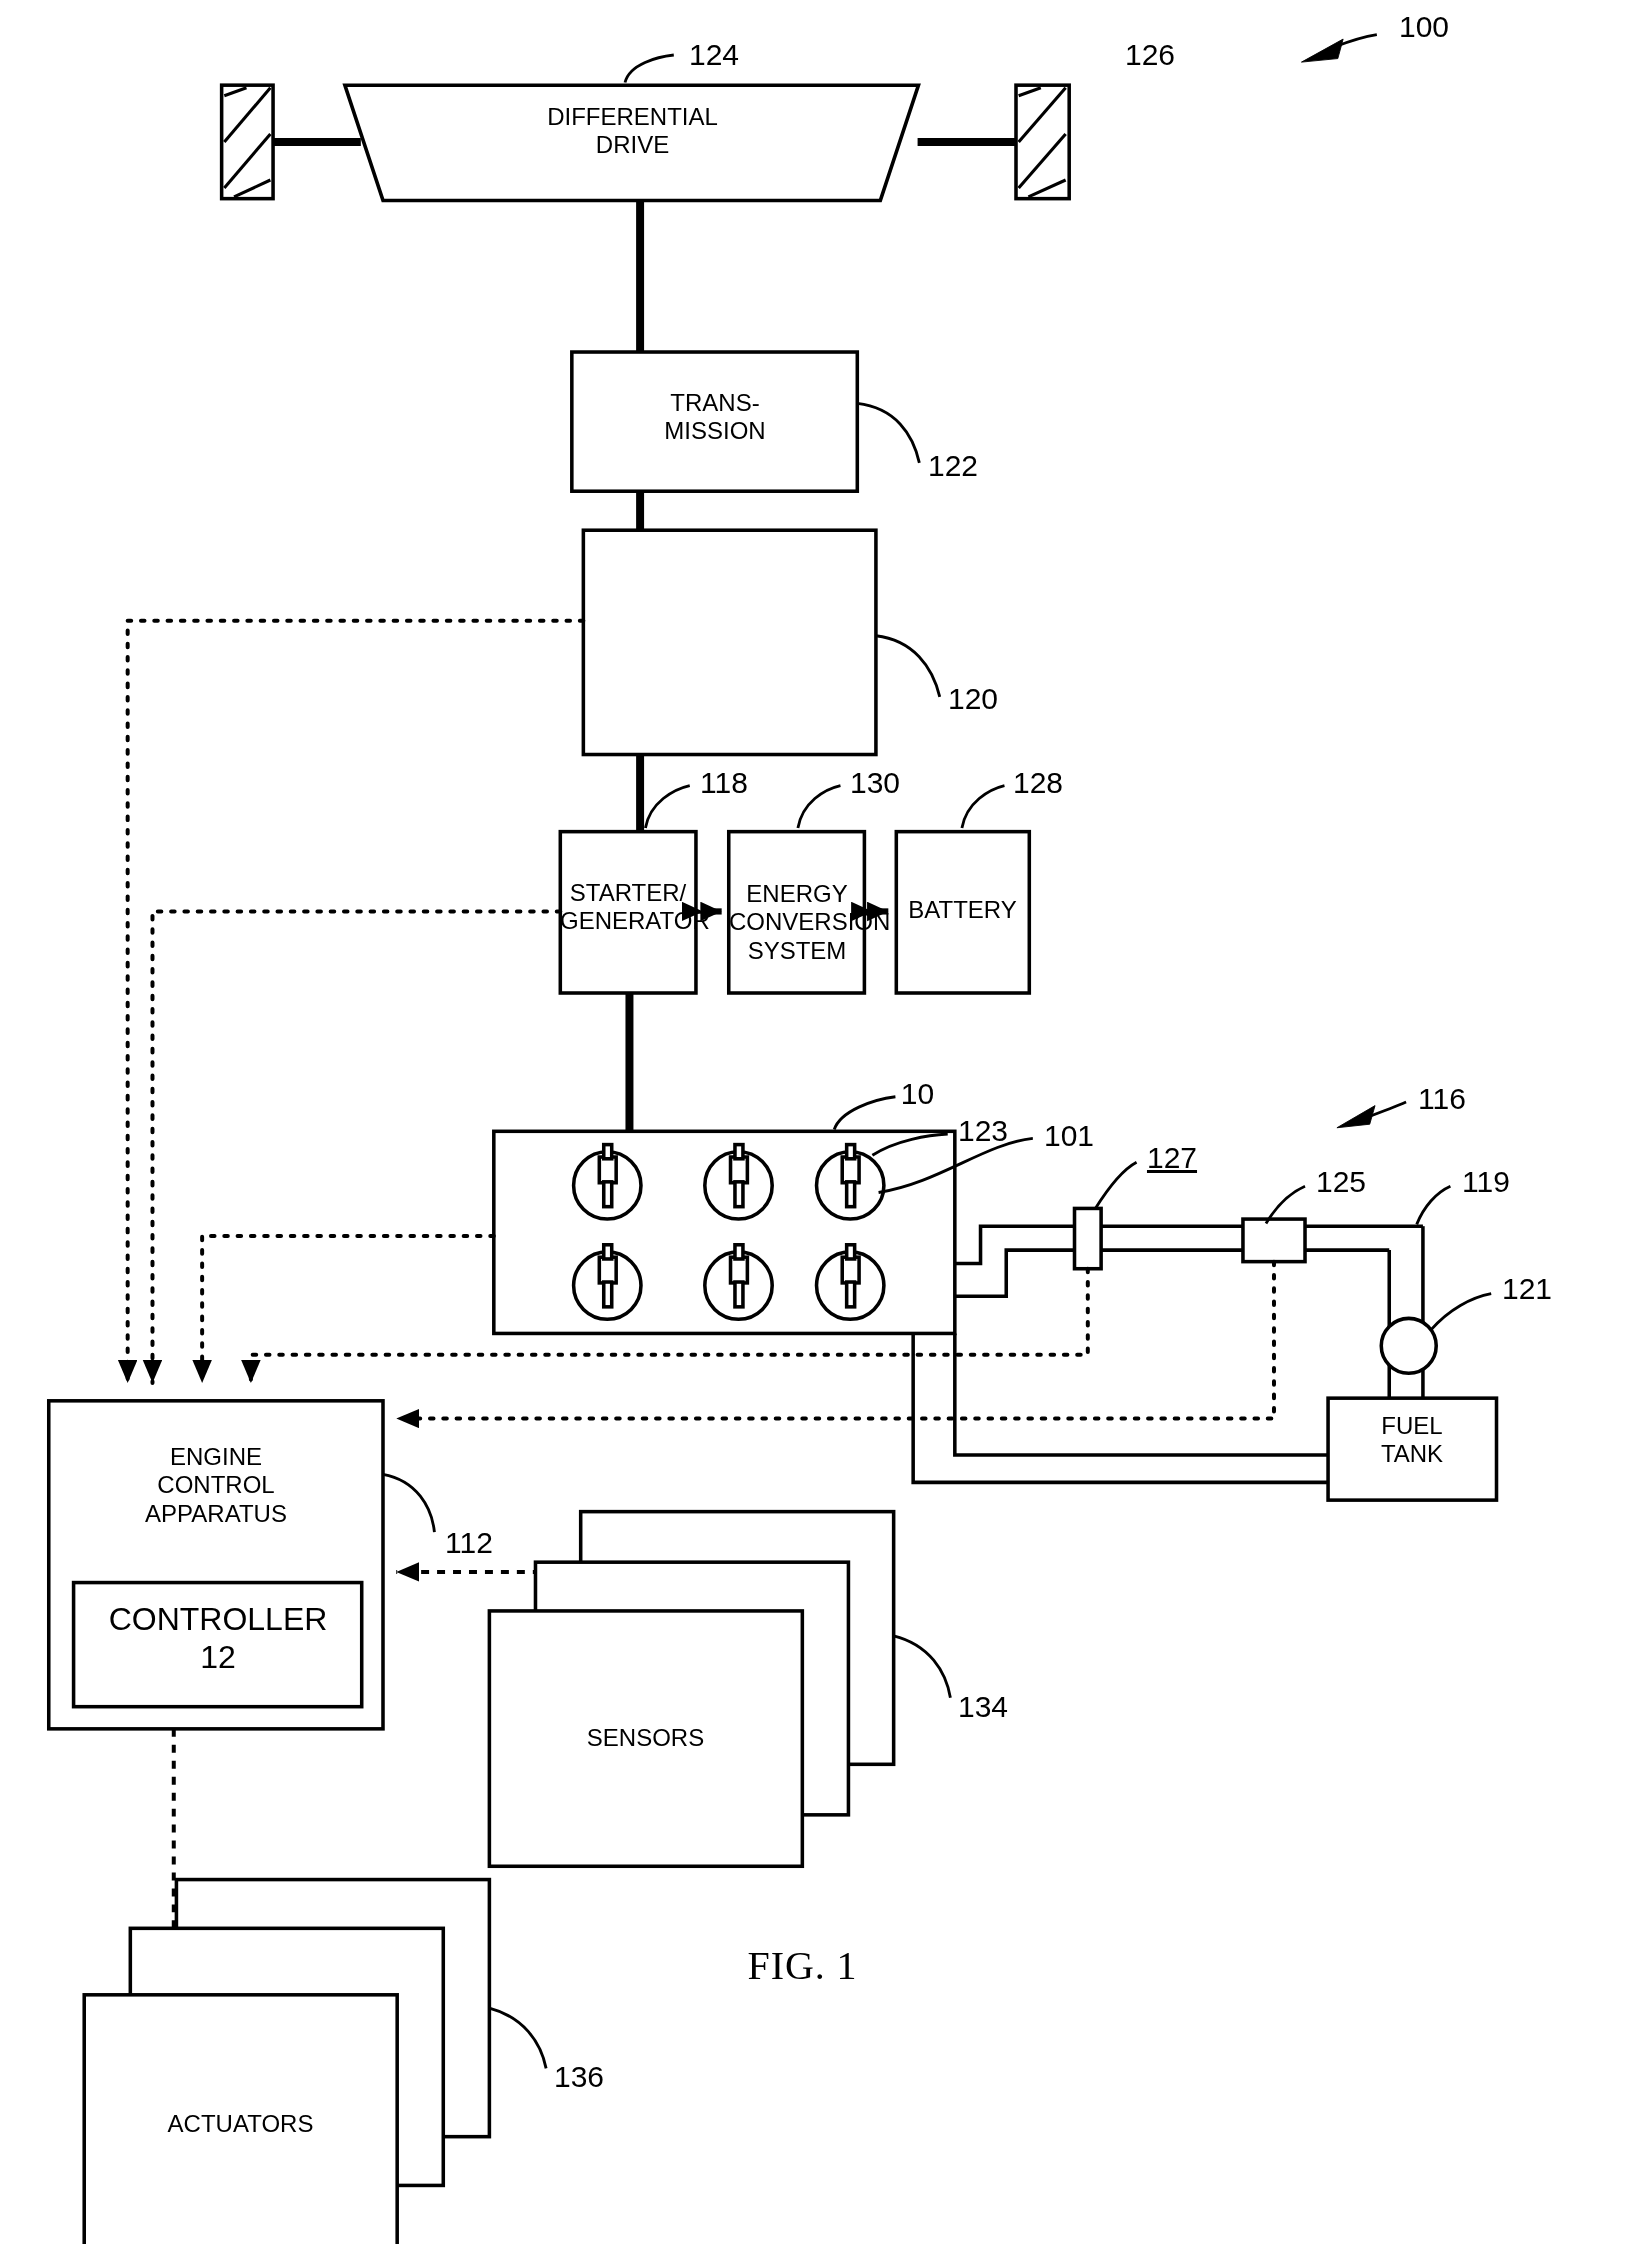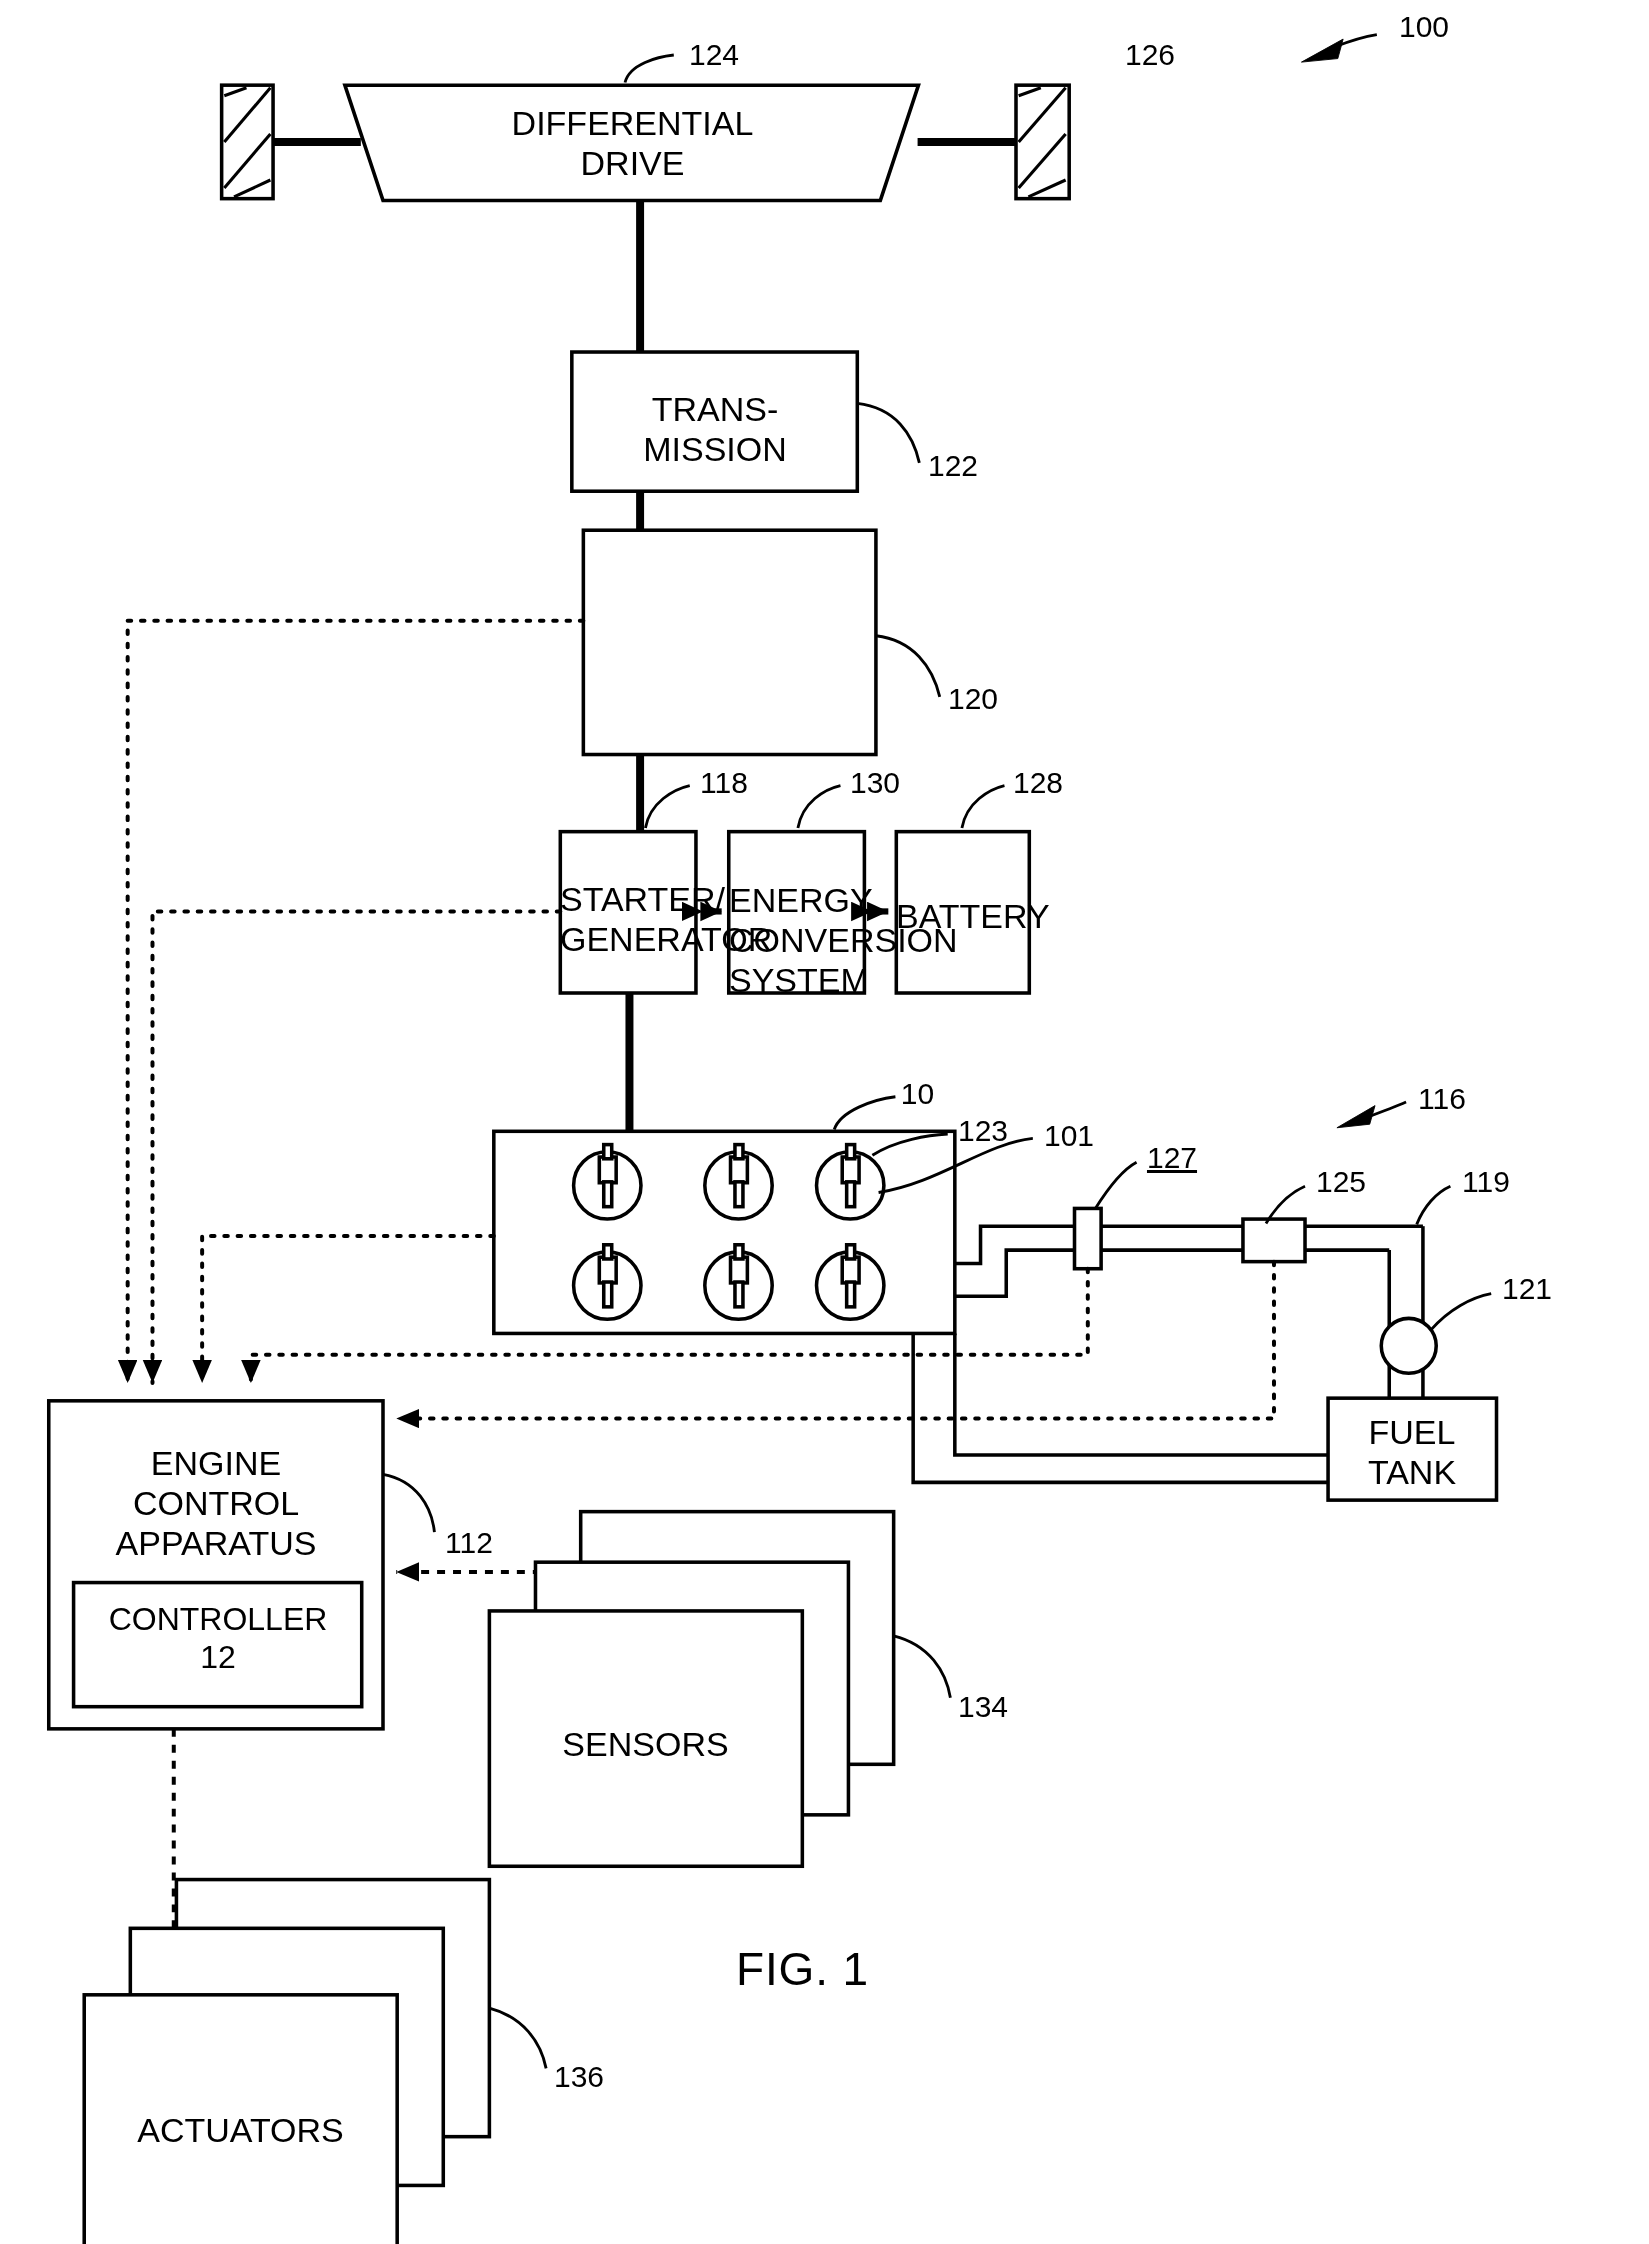--- a/index.html
+++ b/index.html
@@ -13,23 +13,23 @@
   #svgroot{position:absolute;left:0;top:0;width:1649px;height:2244px;}
   .lbl{
     position:absolute;
     font-family:"Liberation Sans", sans-serif;
     color:#000;
     text-align:center;
     line-height:1.18;
     white-space:pre-line;
     user-select:none;
   }
-  .boxlbl{font-size:34px;}
+  .boxlbl{font-size:24px;}
   .reflbl{font-size:30px;}
-  .figlbl{font-size:46px;letter-spacing:0.9px;}
+  .figlbl{font-size:40px;letter-spacing:0.9px;font-family:Liberation Serif, serif;}
   .ctrllbl{font-size:32px;}
 </style>
 </head>
 <body>
 
 <div id="fig">
 
   <svg id="svgroot" viewBox="0 0 1860 2531">
     <defs>
       <marker id="solidArrow" markerWidth="16" markerHeight="16" refX="14" refY="6" orient="auto" markerUnits="userSpaceOnUse">

